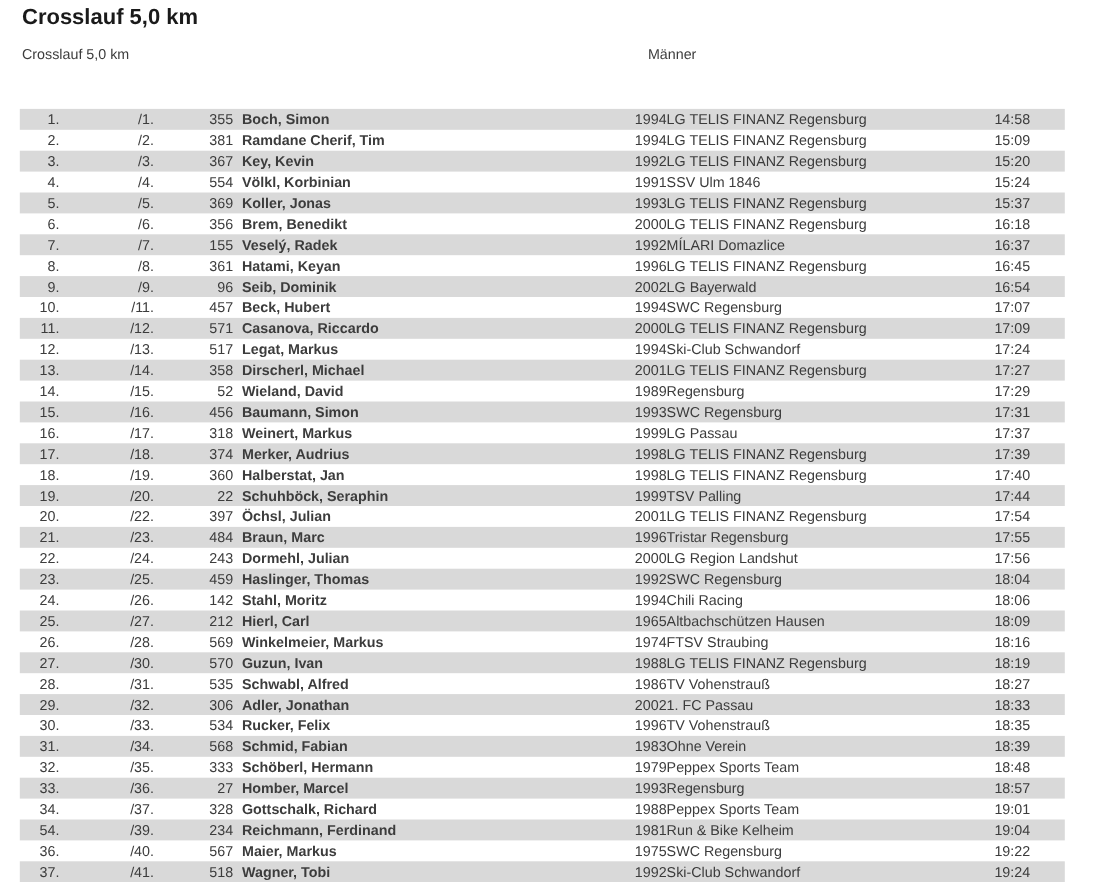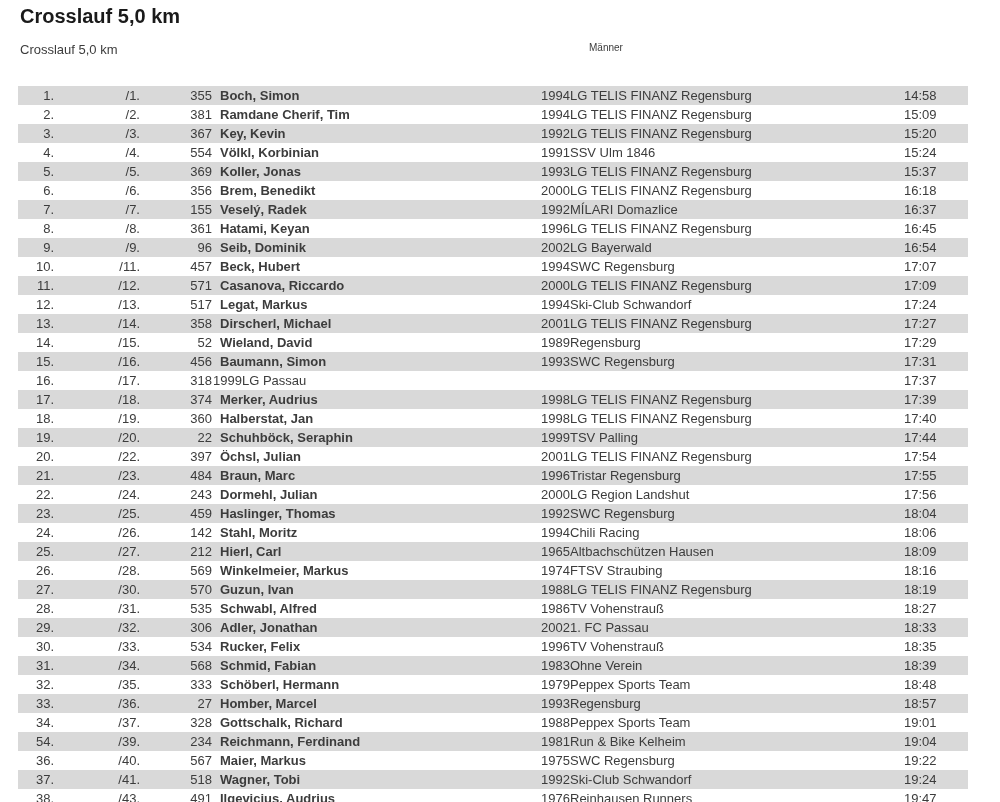--- a/index.html
+++ b/index.html
@@ -7,63 +7,63 @@
     padding: 0;
     background: #ffffff;
     width: 1000px;
     height: 802px;
     font-family: "Liberation Sans", sans-serif;
     color: #3c3c3c;
     -webkit-font-smoothing: antialiased;
   }
   .header {
     position: relative;
-    height: 86px;
+    height: 99px;
   }
   .title {
     position: absolute;
     top: 5px;
     left: 20px;
     font-size: 20px;
     font-weight: bold;
     color: #1a1a1a;
     margin: 0;
   }
   .subtitle {
     position: absolute;
     top: 42px;
     left: 20px;
     font-size: 13px;
   }
   .category-header {
     position: absolute;
     top: 42px;
     left: 589px;
-    font-size: 10px;
+    font-size: 13px;
   }
   .table {
     margin-left: 18px;
     width: 950px;
   }
   .row {
     display: flex;
     height: 19px;
     line-height: 19px;
     font-size: 13px;
     white-space: nowrap;
   }
   .row.stripe {
     background: #d9d9d9;
   }
   .cell { overflow: hidden; }
   .c0 { width: 36px;  text-align: right; }               
   .c1 { width: 86px;  text-align: right; }               
   .c2 { width: 72px;  text-align: right; }               
   .c3 { width: 320px; text-align: left; padding-left: 8px; font-weight: bold; }  
-  .c4 { width: 30px;  text-align: right; }               
+  .c4 { width: 30px;  text-align: right; margin-left: 36px; }               
   .c5 { flex: 1;      text-align: left; } 
   .c6 { width: 56px;  text-align: left; padding-right: 8px; }
 </style>
 </head>
 <body>
 
 <div class="header">
   <div class="title">Crosslauf 5,0 km</div>
   <div class="subtitle">Crosslauf 5,0 km</div>
   <div class="category-header">Männer</div>
@@ -203,20 +203,21 @@
         <span class="cell c2">456</span>
         <span class="cell c3">Baumann, Simon</span>
         <span class="cell c4">1993</span>
         <span class="cell c5">SWC Regensburg</span>
         <span class="cell c6">17:31</span>
       </div>
       <div class="row">
         <span class="cell c0">16.</span>
         <span class="cell c1">/17.</span>
         <span class="cell c2">318</span>
+        <span class="cell c3">Weinert, Markus</span>
         <span class="cell c4">1999</span>
         <span class="cell c5">LG Passau</span>
         <span class="cell c6">17:37</span>
       </div>
       <div class="row stripe">
         <span class="cell c0">17.</span>
         <span class="cell c1">/18.</span>
         <span class="cell c2">374</span>
         <span class="cell c3">Merker, Audrius</span>
         <span class="cell c4">1998</span>

